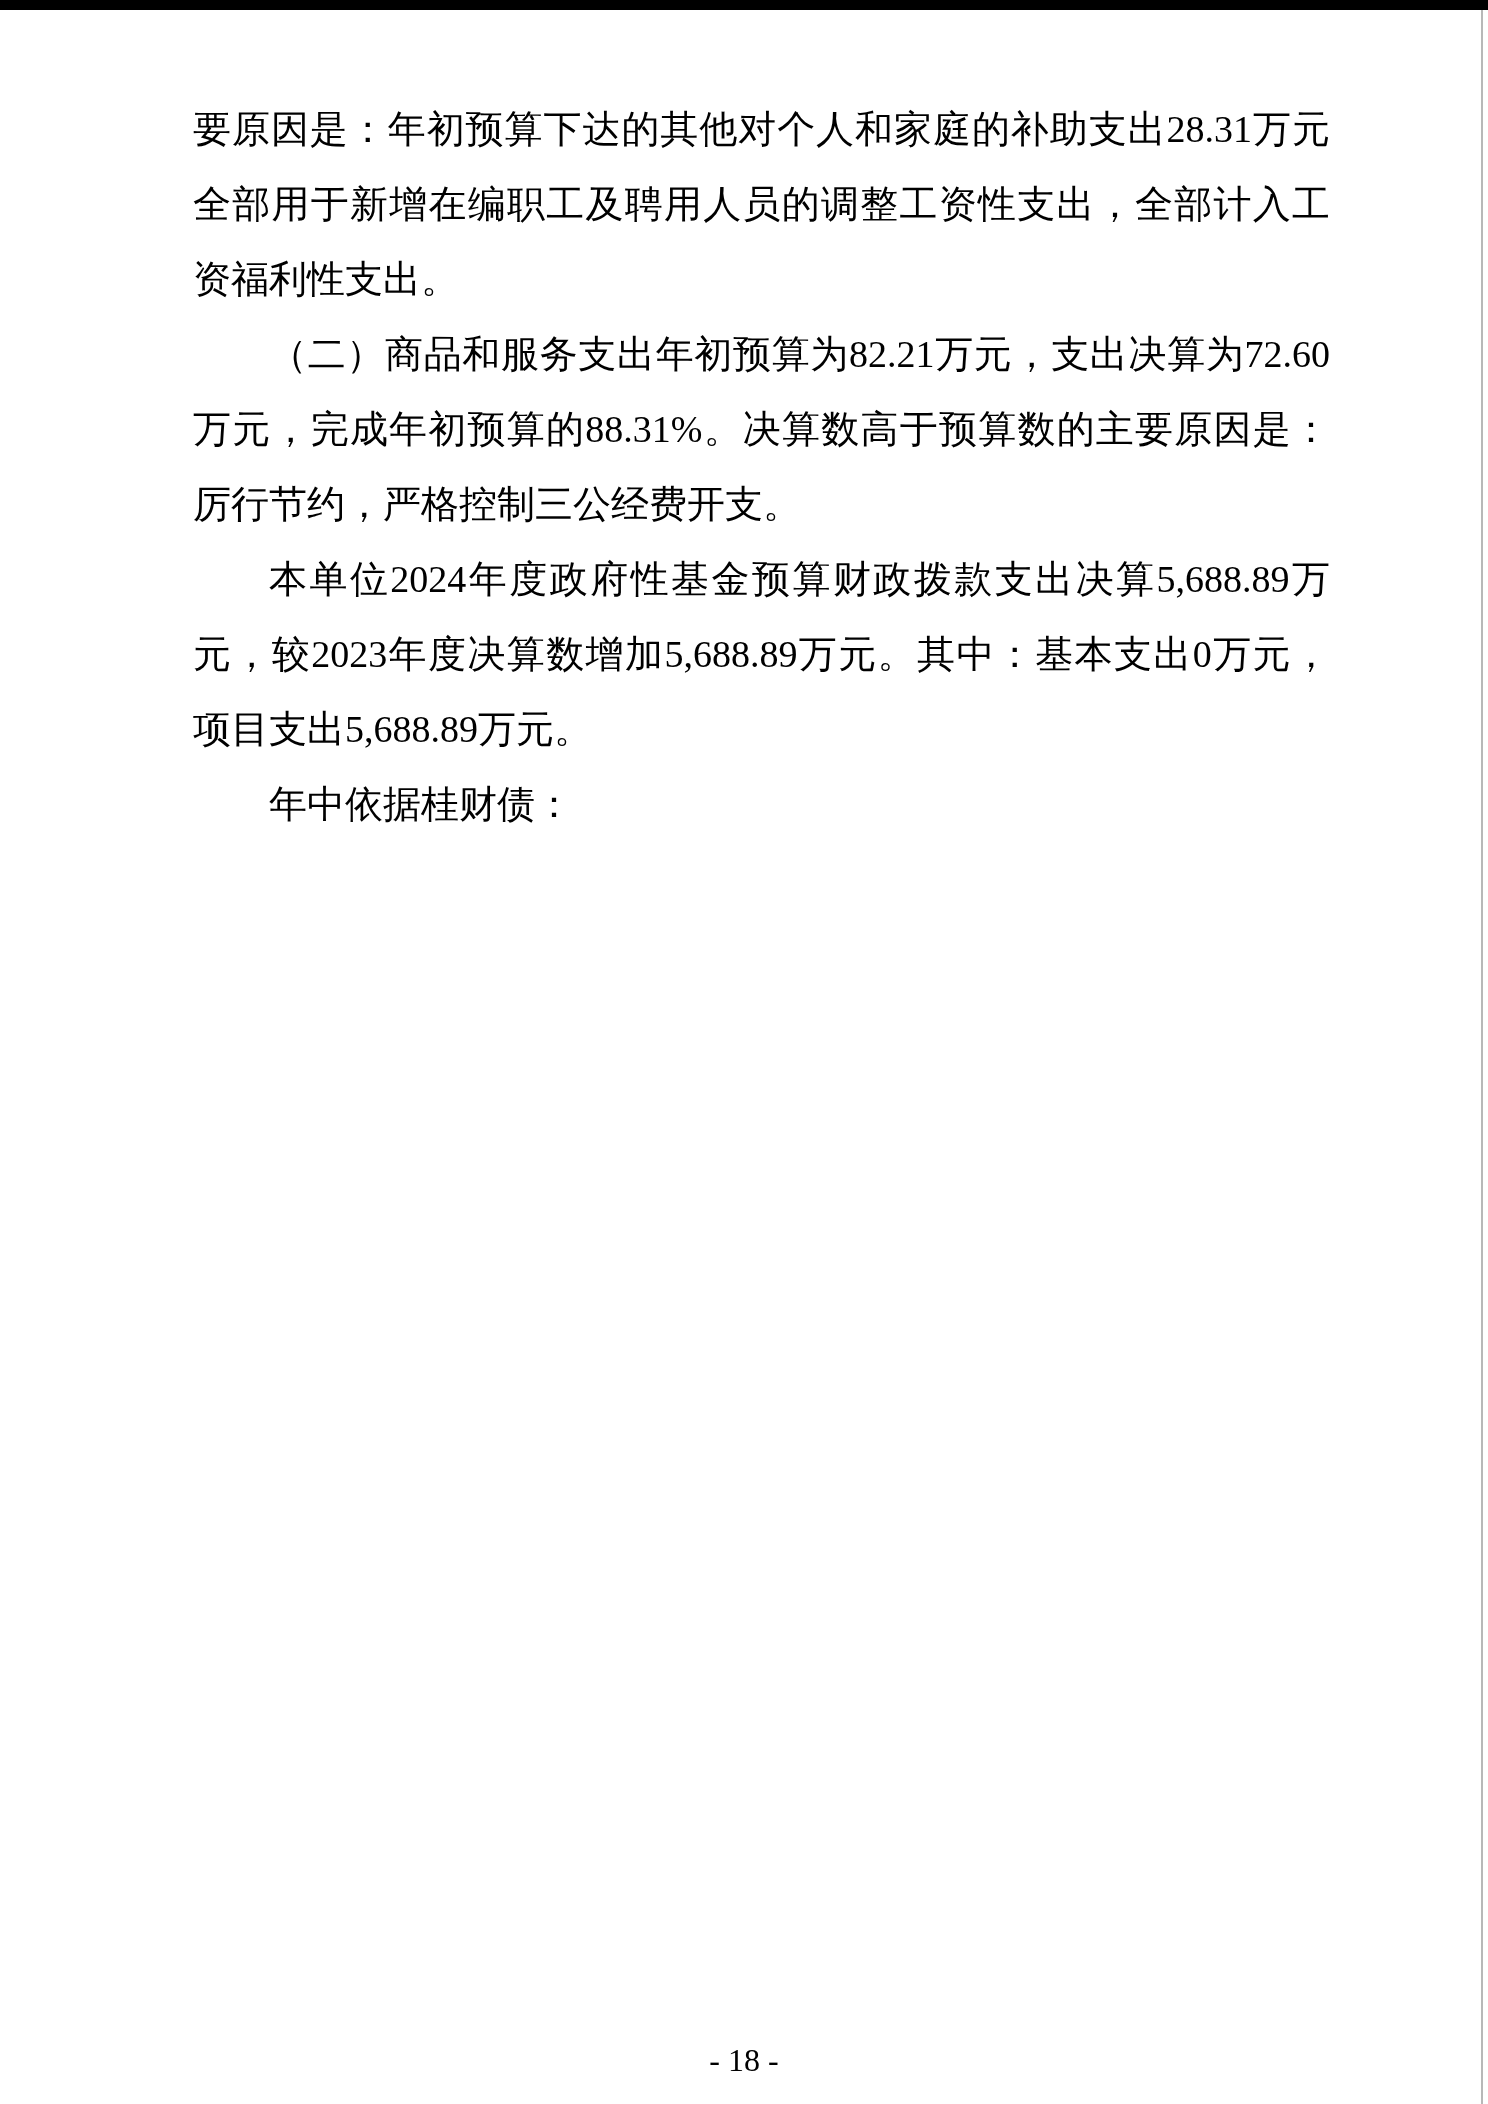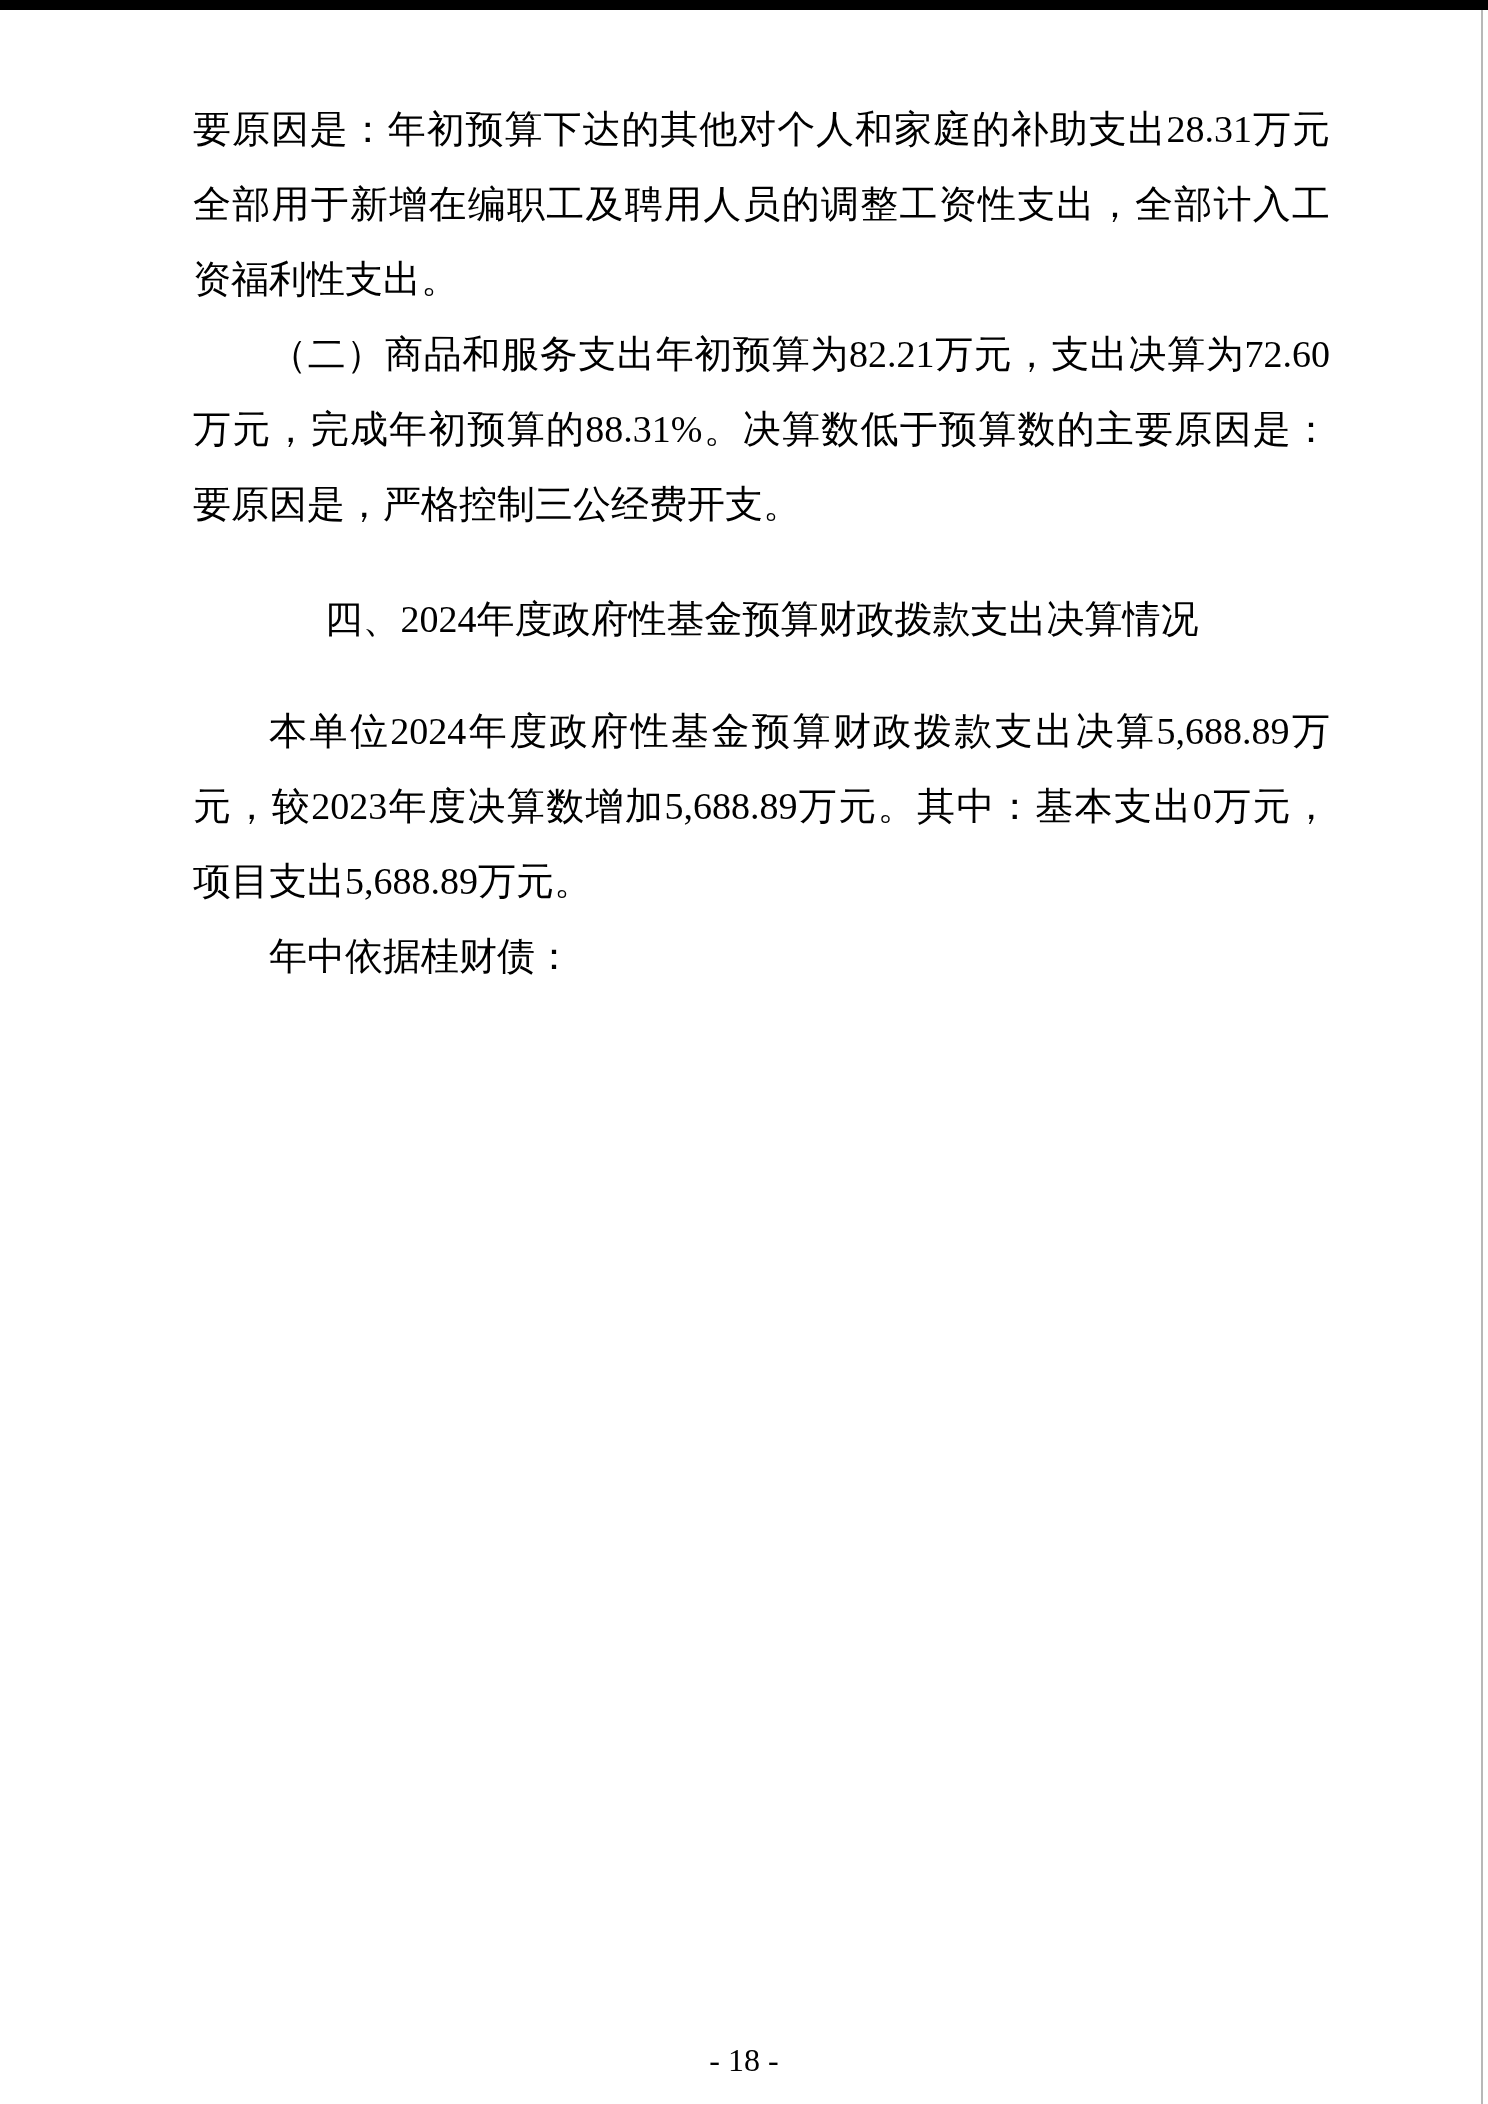--- a/index.html
+++ b/index.html
@@ -76,24 +76,23 @@
 <body>
 
 <div class="page">
 
   <div class="top-bar"></div>
   <div class="right-edge-line"></div>
 
   <main class="content">
     <p class="para no-indent">要原因是：年初预算下达的其他对个人和家庭的补助支出28.31万元全部用于新增在编职工及聘用人员的调整工资性支出，全部计入工资福利性支出。</p>
 
-    <p class="para">（二）商品和服务支出年初预算为82.21万元，支出决算为72.60万元，完成年初预算的88.31%。决算数低于预算数的主要原因是：要原因是，严格控制三公经费开支。</p>
+    <p class="para">（二）商品和服务支出年初预算为82.21万元，支出决算为72.60万元，完成年初预算的88.31%。决算数高于预算数的主要原因是：厉行节约，严格控制三公经费开支。</p>
 
 
-    <h2 class="heading">四、2024年度政府性基金预算财政拨款支出决算情况</h2>
 
     <p class="para">本单位2024年度政府性基金预算财政拨款支出决算5,688.89万元，较2023年度决算数增加5,688.89万元。其中：基本支出0万元，项目支出5,688.89万元。</p>
 
 
     <p class="para">年中依据桂财债：</p>
 
 
   </main>
 
   <footer class="page-footer">- 18 -</footer>

